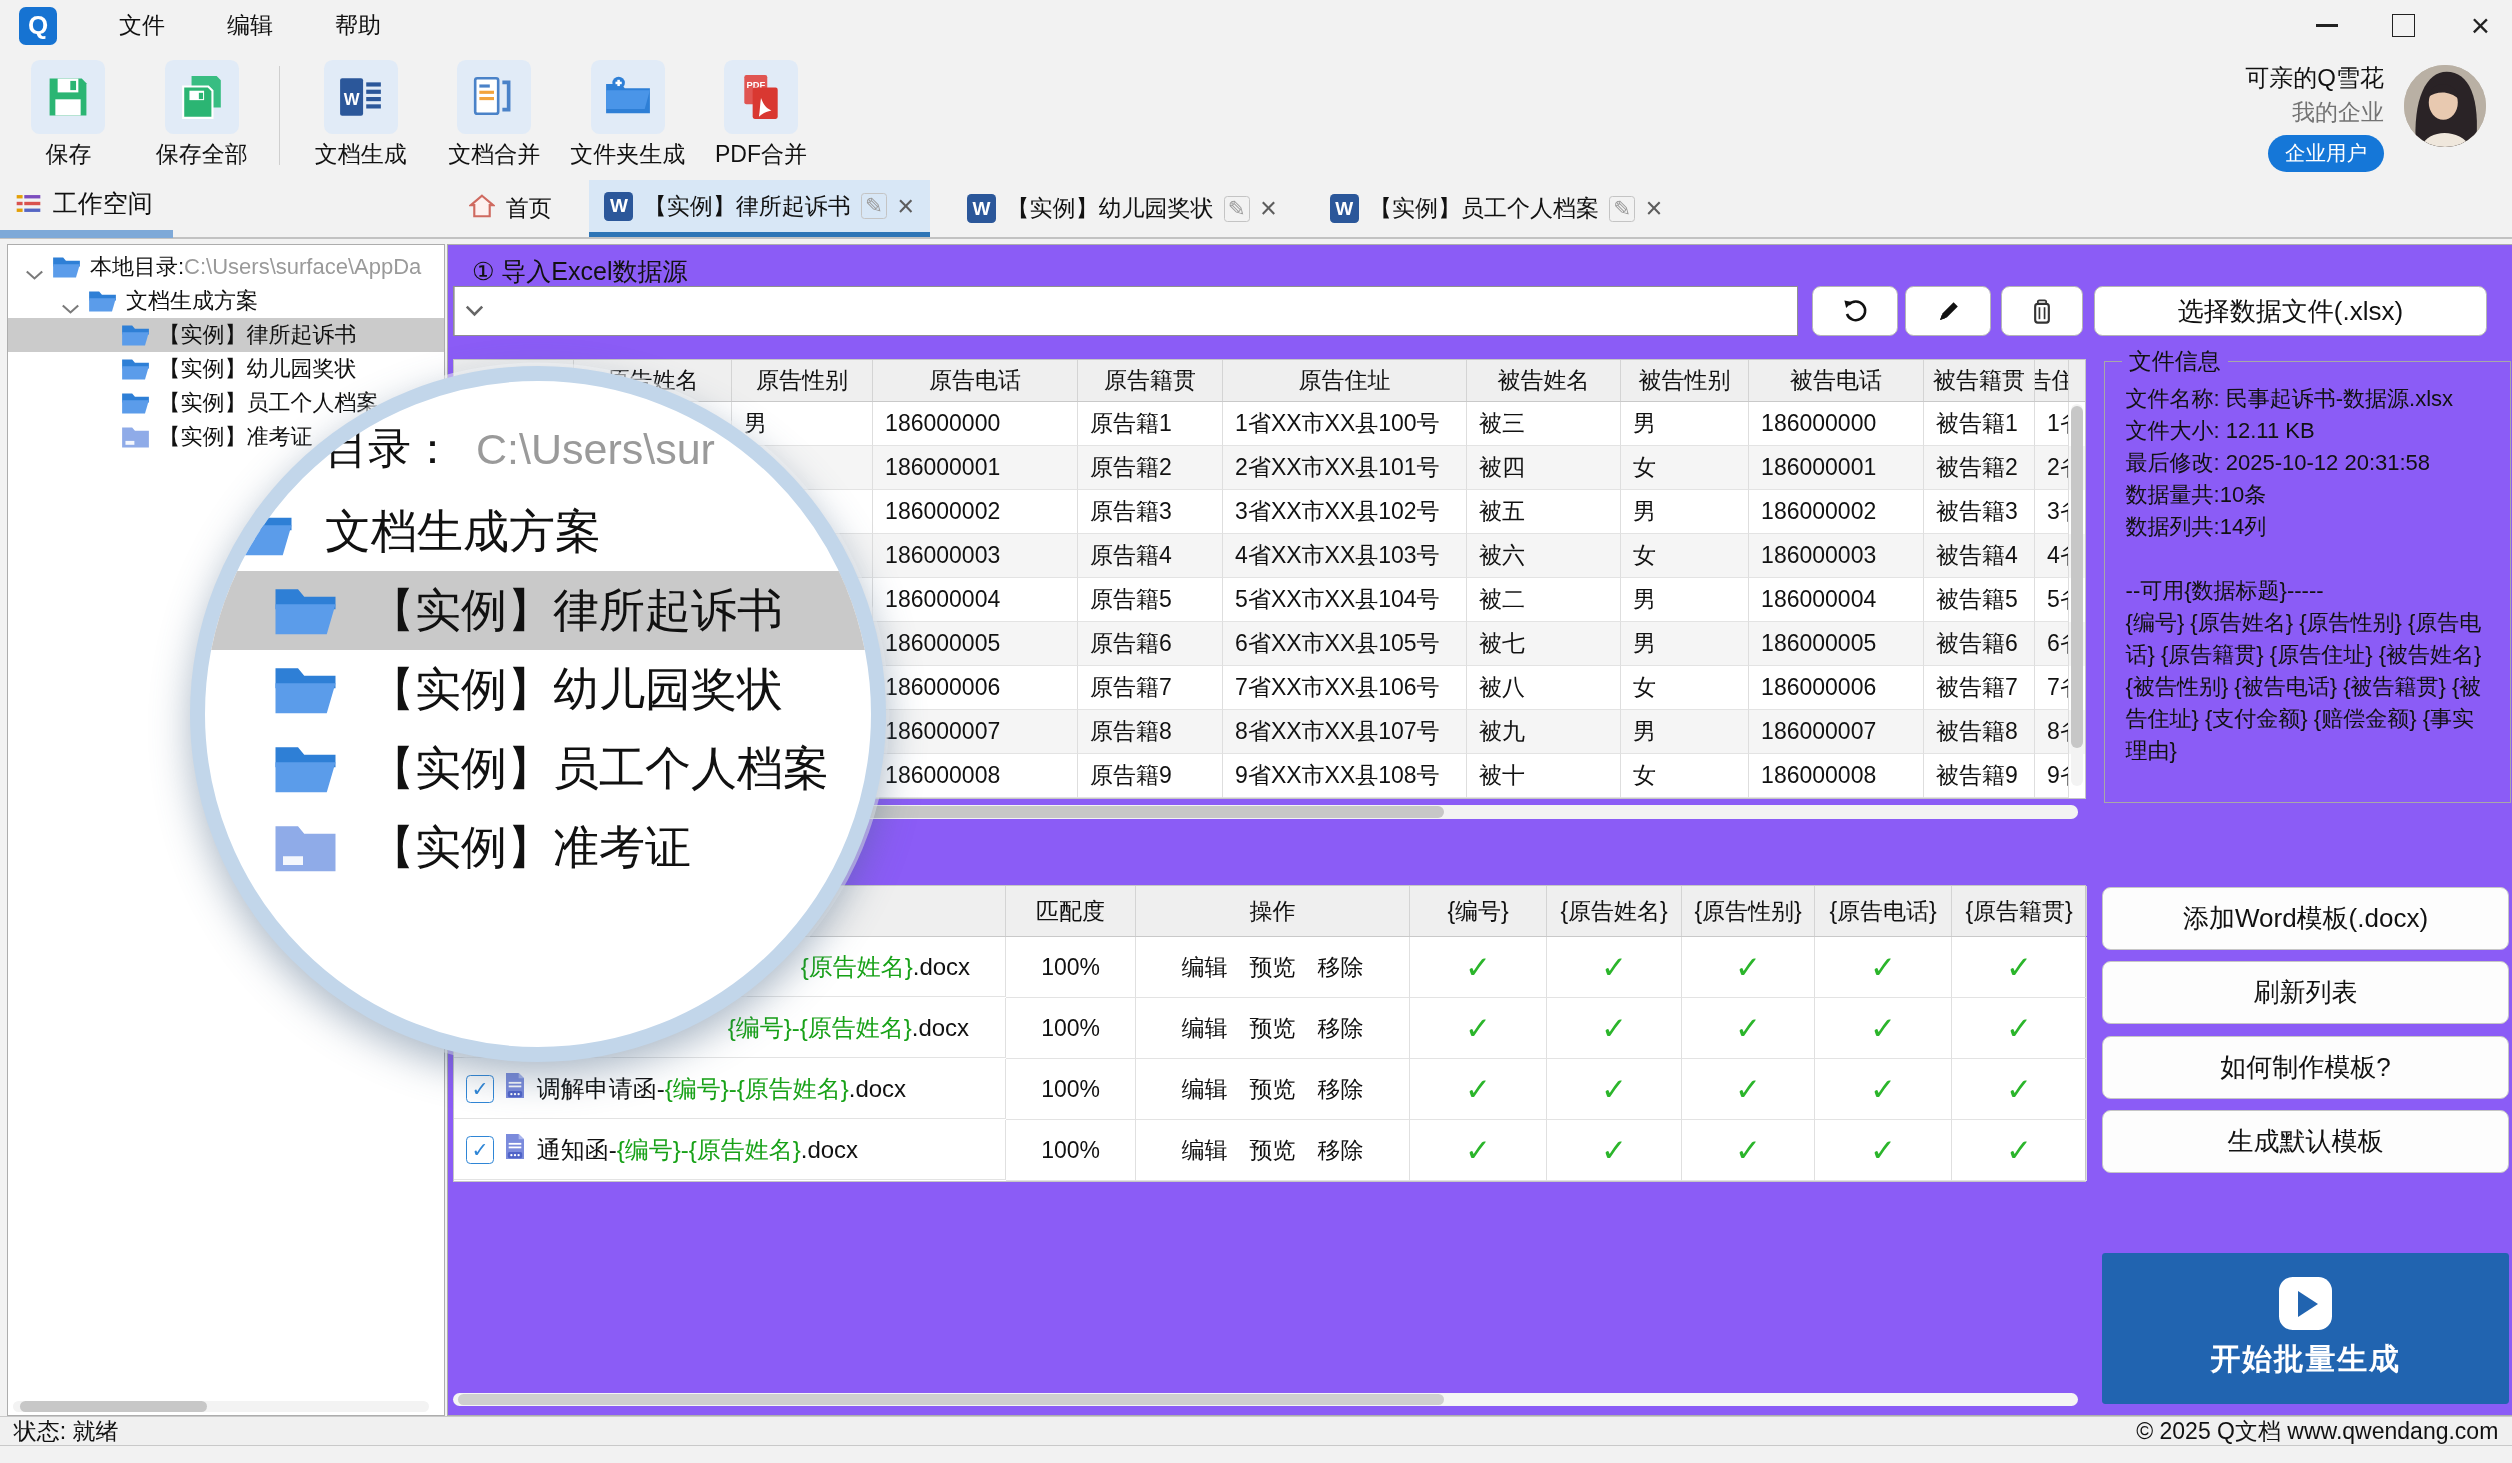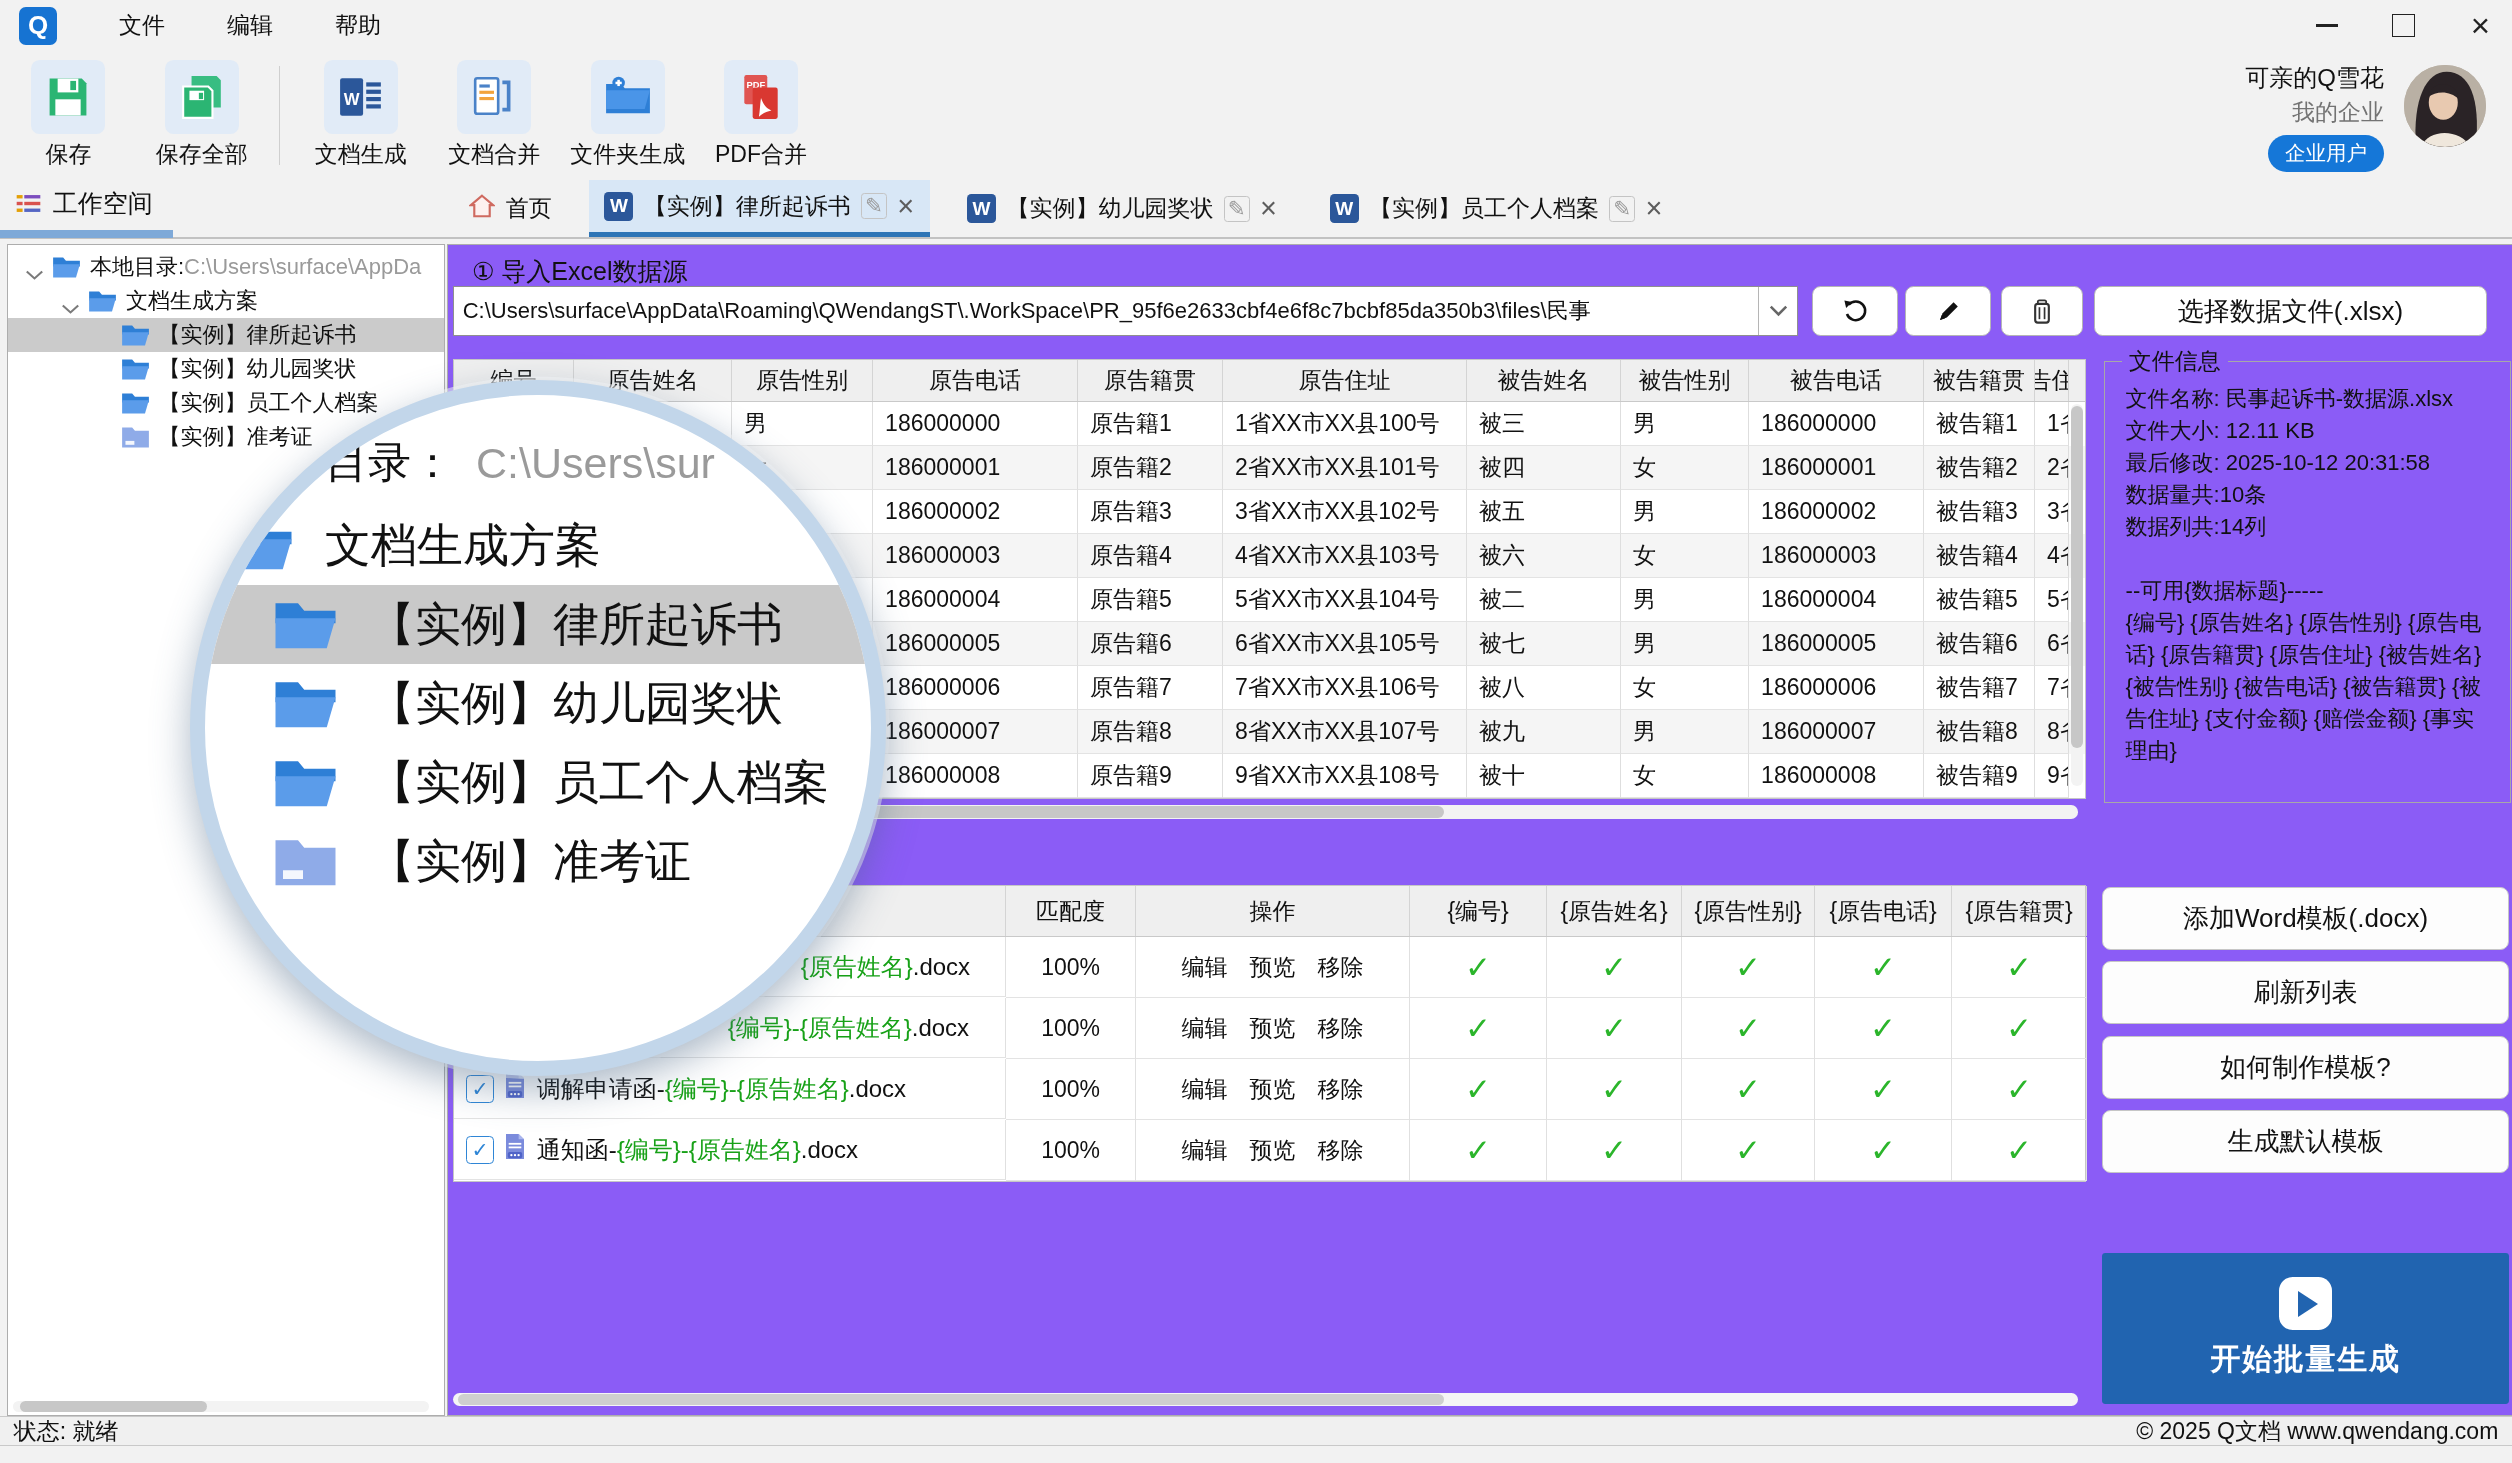--- a/index.html
+++ b/index.html
@@ -121,21 +121,21 @@
   .start-label{color:#fff;font-size:30px;font-weight:600;letter-spacing:1.7px;}
 
   
   .statusbar{position:absolute;left:0;top:1416px;width:2512px;height:30px;background:#f0f0f0;
              border-top:1.7px solid #c9c9c9;border-bottom:1.7px solid #c9c9c9;box-sizing:border-box;
              display:flex;align-items:center;}
   .status-left{font-size:23px;margin-left:13.7px;}
   .status-right{font-size:23px;margin-left:auto;margin-right:13.7px;}
 
   
-  .loupe{position:absolute;left:190px;top:380px;width:666px;height:666px;background:#fff;border:15.4px solid #c2d6ea;
+  .loupe{position:absolute;left:190px;top:366px;width:666px;height:666px;background:#fff;border:15.4px solid #c2d6ea;
          border-radius:50%;overflow:hidden;box-shadow:0 13.7px 38px rgba(70,100,130,.45),0 0 0 3.4px rgba(255,255,255,.55);z-index:50;}
   .lp-path{position:absolute;left:0;top:39px;width:110%;display:flex;align-items:center;font-size:43px;padding-left:120px;white-space:nowrap;}
   .lp-pathval{color:#9a9a9a;margin-left:22px;}
   .lp-rows{position:absolute;left:0;top:111px;width:100%;}
   .lp-row{height:79px;display:flex;align-items:center;font-size:46px;white-space:nowrap;}
   .lp-row.selected{background:#c9c9c9;}
   .lp-fold{width:65px;height:53px;margin-right:31px;flex:0 0 auto;}
   .lp-l1{padding-left:24px;}
   .lp-l2{padding-left:68px;}
 </style>
@@ -348,21 +348,20 @@
       </div>
     <div class="sb-hscroll">
       <div class="sb-hthumb"></div>
     </div>
   </div>
 
   <div class="main">
     <div class="sec-title">① 导入Excel数据源</div>
 
     <div class="path-input">
-      <div class="path-text">C:\Users\surface\AppData\Roaming\QWendangST\.WorkSpace\PR_95f6e2633cbf4e6f8c7bcbf85da350b3\files\民事</div>
       <div class="path-drop">
         <svg width="19" height="12" viewBox="0 0 22 14">
             <polyline points="2,2 11,11 20,2" fill="none" stroke="#666" stroke-width="3"></polyline>
           </svg>
       </div>
     </div>
 
     <div class="mini-btn" style="left:1364px;width:86px;">
       <svg width="29" height="29" viewBox="0 0 34 34">
         <path d="M9 9 A11 11 0 1 1 7 20" fill="none" stroke="#111" stroke-width="3"></path>

